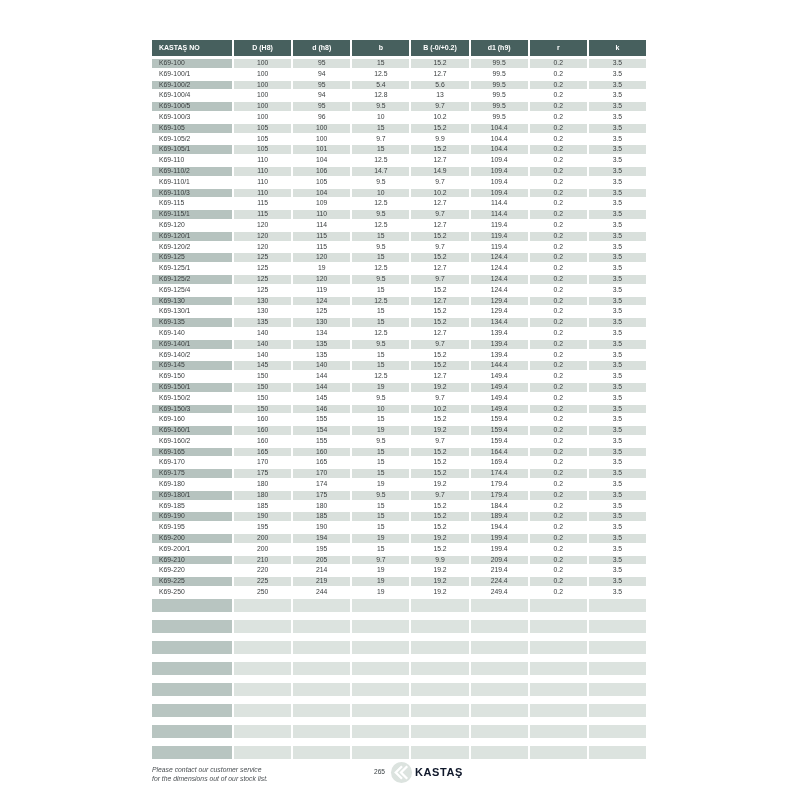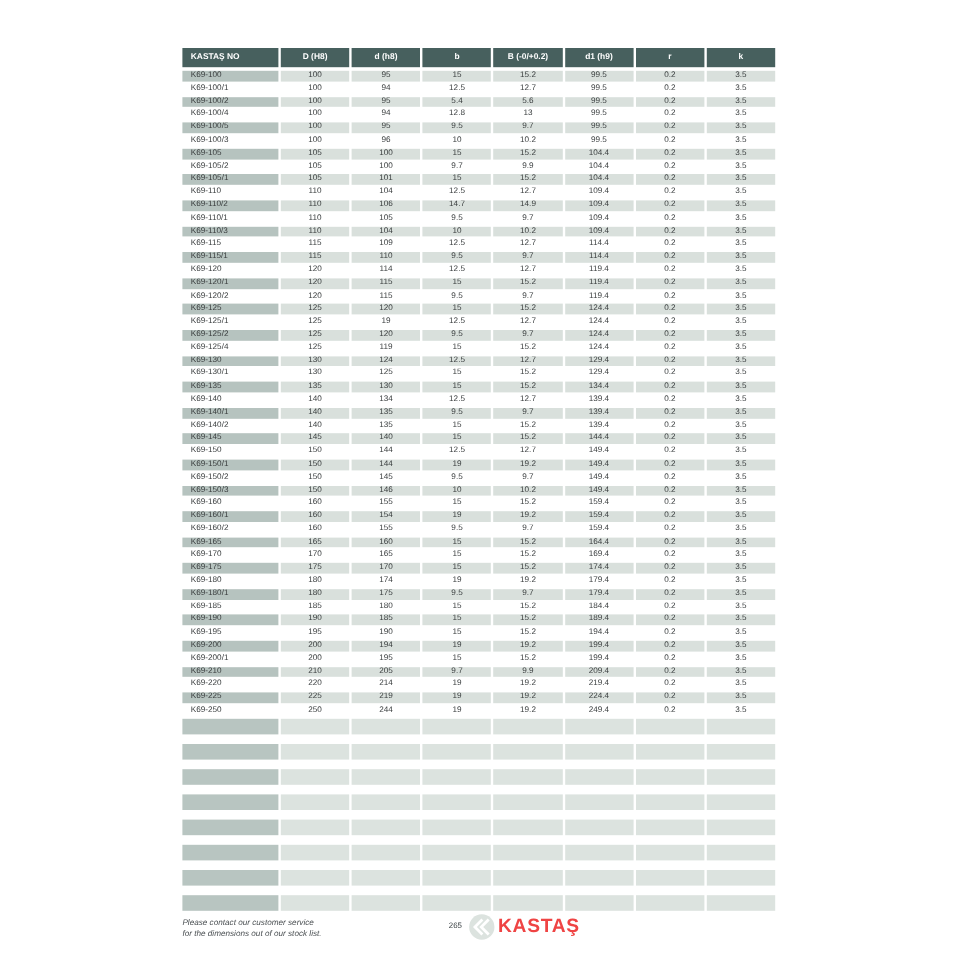--- a/index.html
+++ b/index.html
@@ -46,22 +46,22 @@
   }
   .page-number{
     position:absolute;left:374px;top:768px;
     font-size:6.6px;color:#3a4144;
   }
   .logo{
     position:absolute;left:390px;top:761px;
     display:flex;align-items:center;gap:2px;
   }
   .logo-text{
-    font-size:16px;font-weight:bold;letter-spacing:0.6px;
-    color:#ef4444;line-height:23px;
+    font-size:11px;font-weight:bold;letter-spacing:0.6px;
+    color:#0f172a;line-height:23px;
   }
 </style>
 </head>
 <body>
 
 <div class="table-wrap">
 
   <div class="grid-row thead">
     <div class="hcell first">KASTAŞ NO</div>
     <div class="hcell">D (H8)</div>

